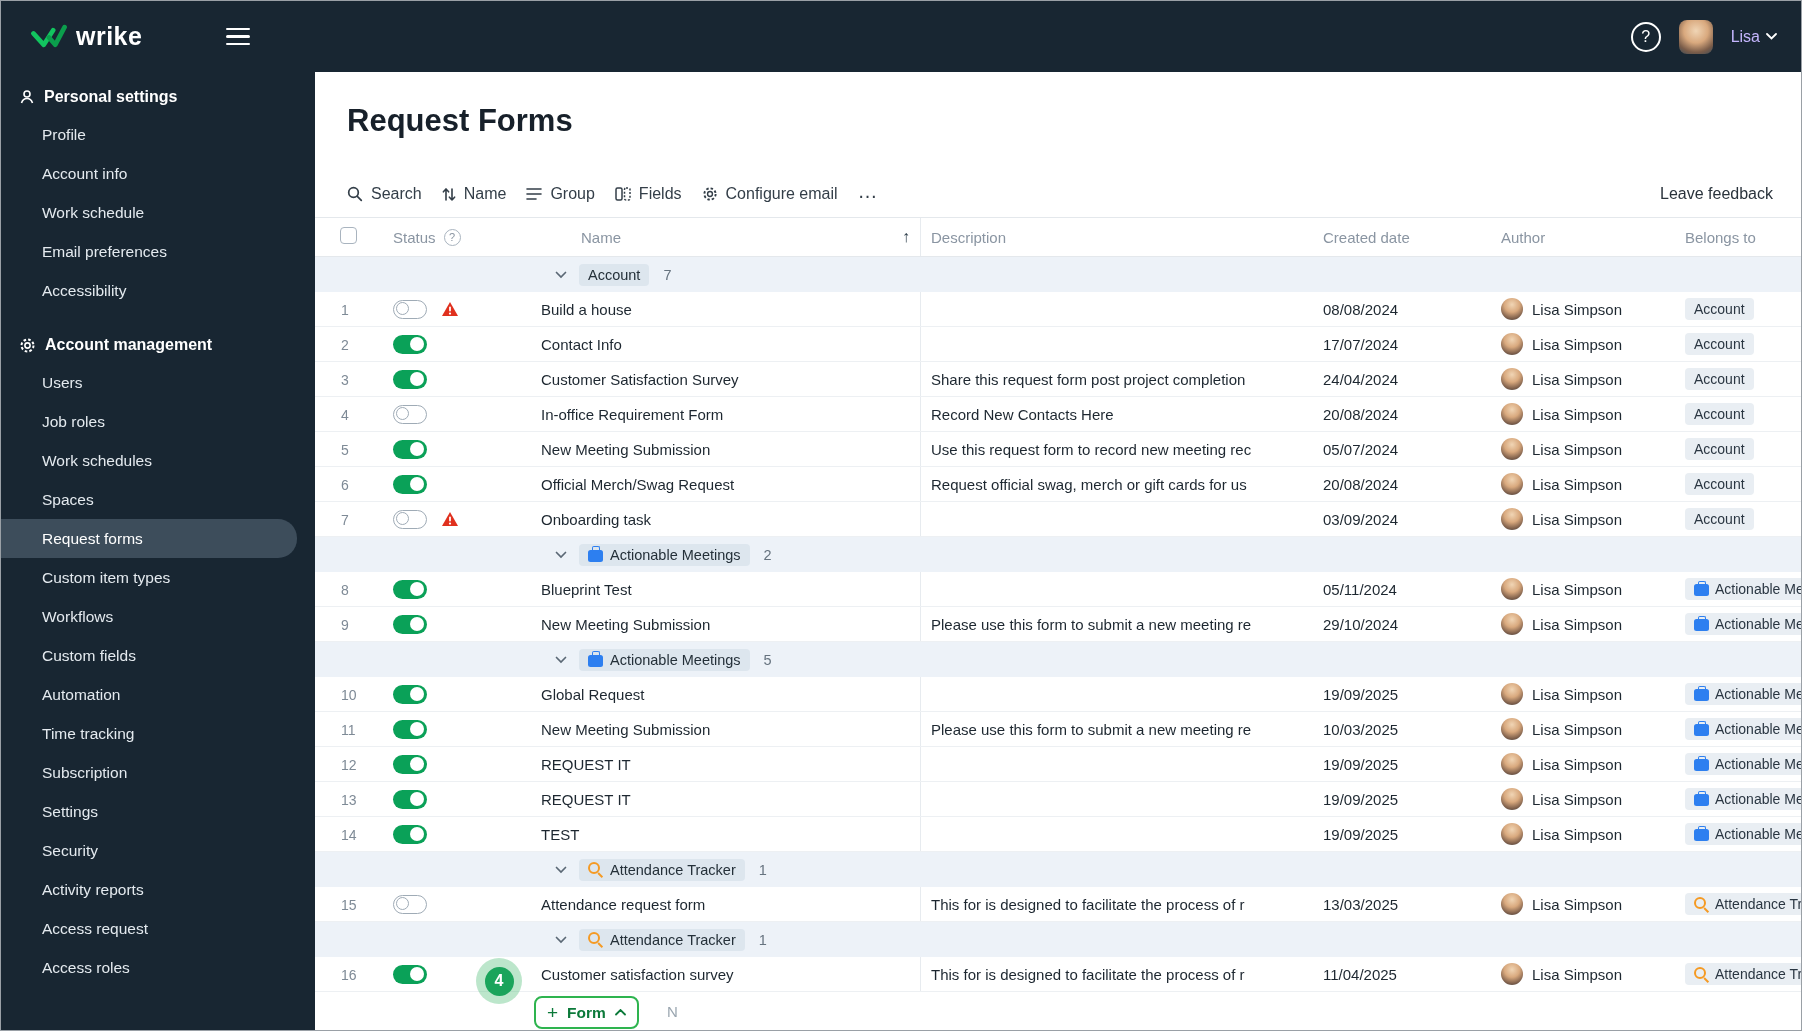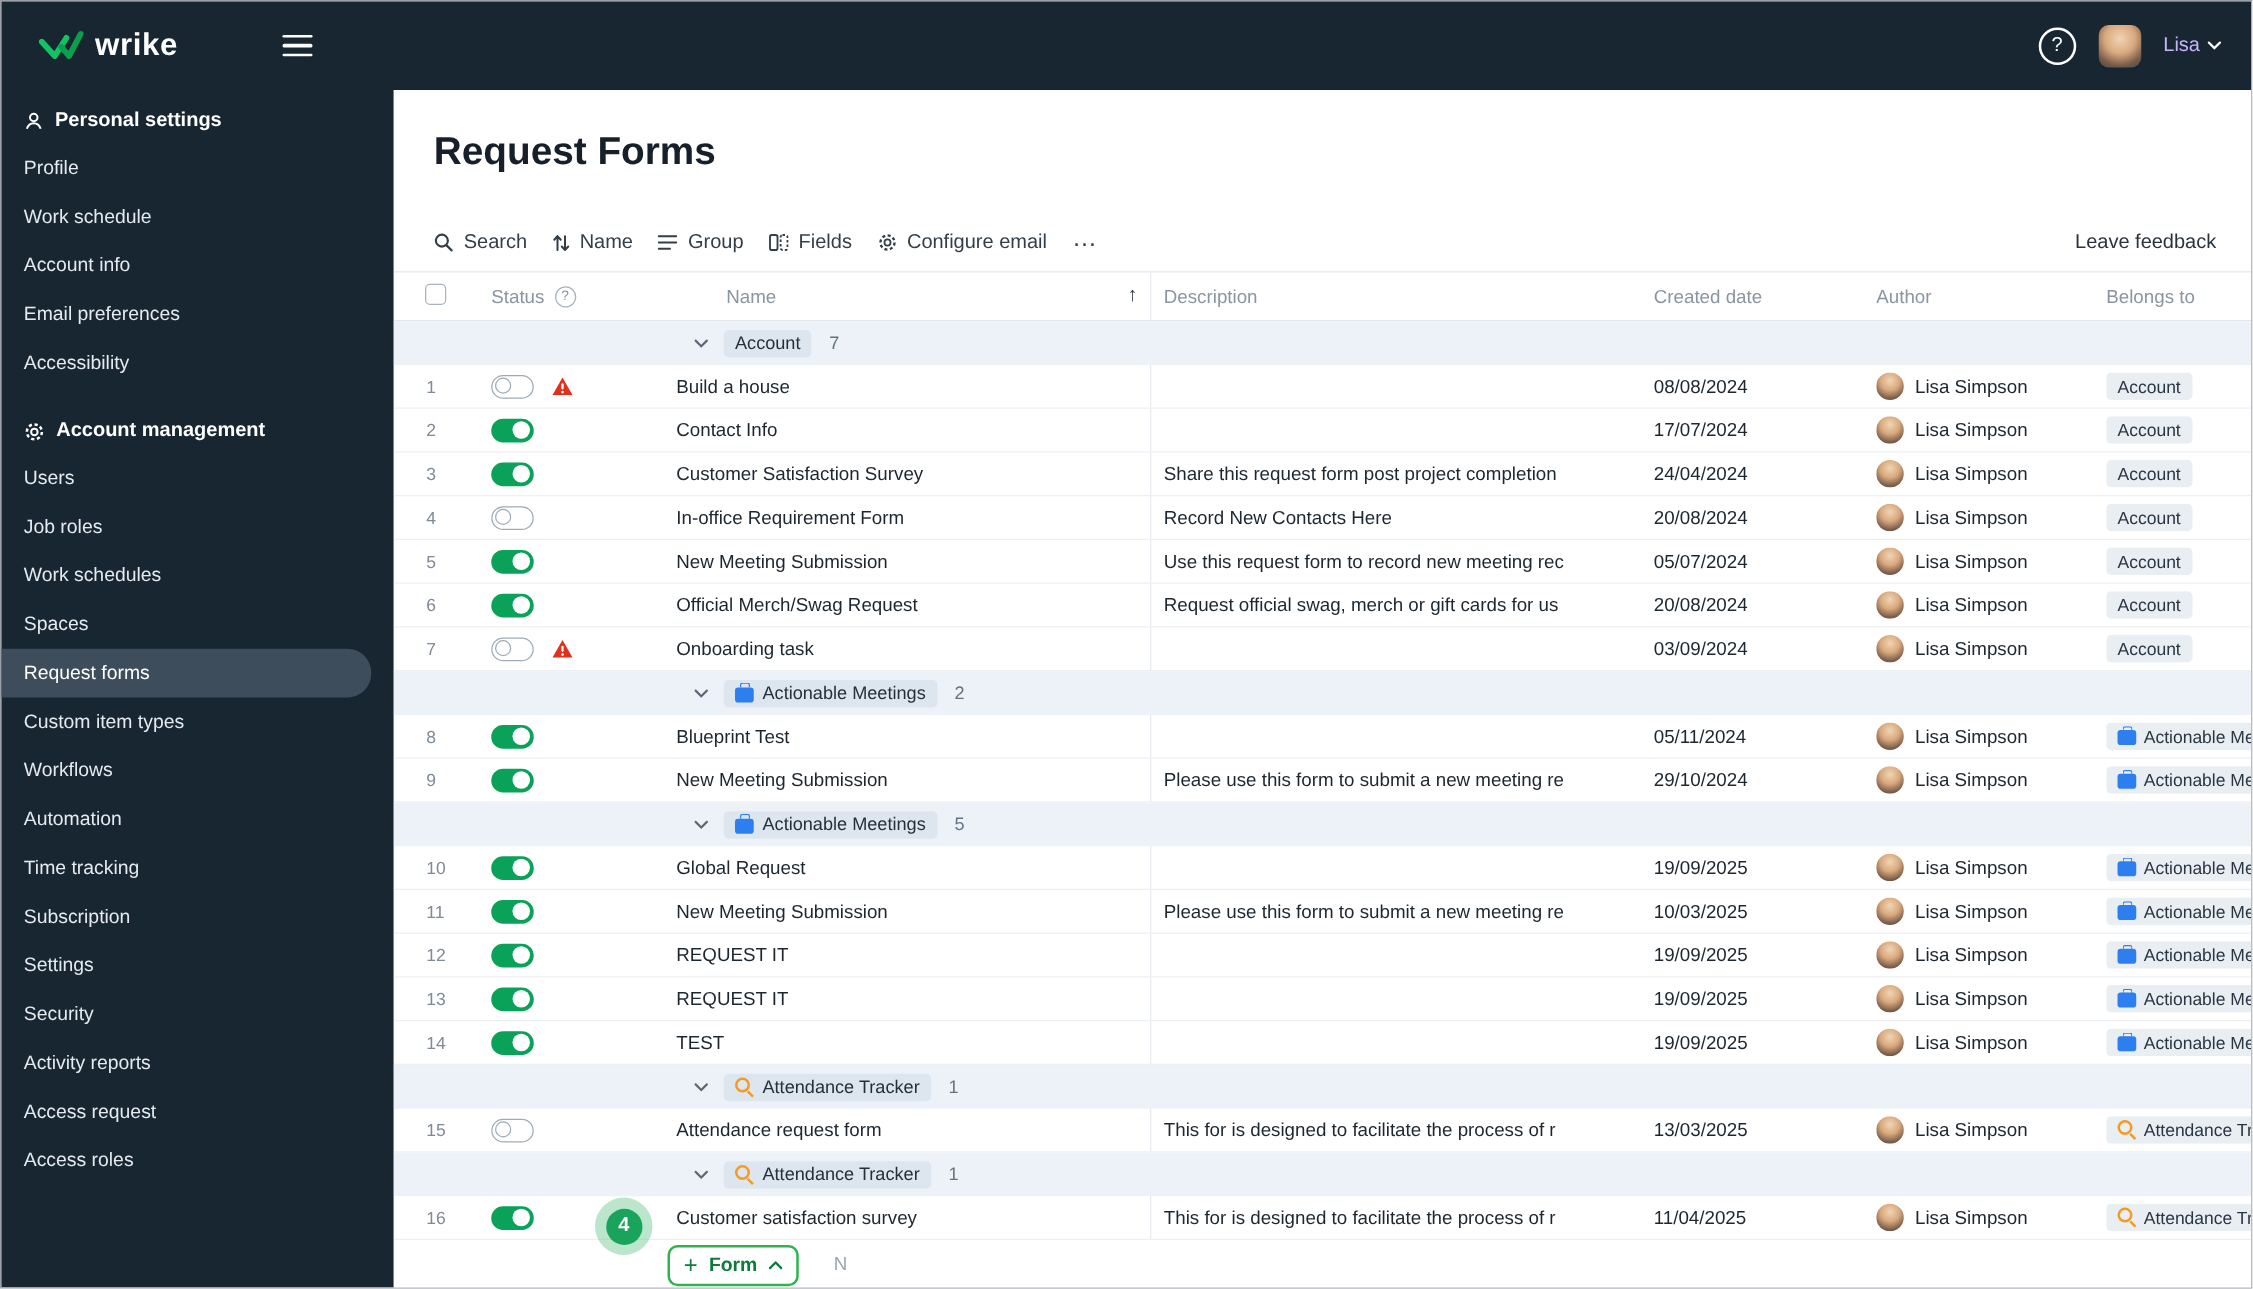--- a/index.html
+++ b/index.html
@@ -22,21 +22,21 @@
   .topbar-right{margin-left:auto;margin-right:24px;display:flex;align-items:center;gap:18px}
   .help-circle{width:30px;height:30px;border:2px solid #fff;border-radius:50%;color:#fff;font-size:16px;display:flex;align-items:center;justify-content:center}
   .tb-avatar{width:34px;height:34px;border-radius:8px;background:radial-gradient(circle at 50% 32%,#f0d5b5 0%,#d9a97e 42%,#7a5c49 75%,#3c4b57 100%)}
   .tb-user{color:#c4b5fd;font-size:16px;display:flex;align-items:center;gap:6px}
 
   
   .body-wrap{flex:1;display:flex;min-height:0}
   .sidebar{width:314px;flex:0 0 314px;background:var(--sidebar-bg);padding-top:6px;color:#dfe6ec;overflow:hidden}
   .nav-section-header{display:flex;align-items:center;gap:9px;padding:10px 0 9px 18px;color:#fff;font-weight:700;font-size:16px}
   .nav-items{display:flex;flex-direction:column}
-  .nav-item{height:39px;display:flex;align-items:center;padding-left:18px;font-size:15.5px;color:#e4eaef;cursor:pointer;width:296px;border-radius:0 19px 19px 0}
+  .nav-item{height:39px;display:flex;align-items:center;padding-left:41px;font-size:15.5px;color:#e4eaef;cursor:pointer;width:296px;border-radius:0 19px 19px 0}
   .nav-item.selected{background:var(--selected-bg);color:#fff}
   .section-gap{margin-top:16px}
 
   
   .main{flex:1;background:#fff;position:relative;overflow:hidden}
   .page-title{font-size:31px;font-weight:700;color:#17202a;margin:30px 0 0 32px;line-height:38px}
   .toolbar{margin:40px 28px 0 32px;display:flex;align-items:flex-end;gap:20px;color:#333e48;font-size:16px}
   .tool{display:flex;align-items:center;gap:8px;cursor:pointer}
   .tool svg{flex:0 0 auto}
   .more-btn{font-size:20px;letter-spacing:2px;color:#333e48;cursor:pointer}
@@ -126,23 +126,23 @@
       <div class="nav-section-header">
         <svg width="16" height="16" viewBox="0 0 16 16">
             <circle cx="8" cy="5" r="3" fill="none" stroke="#fff" stroke-width="1.6"></circle>
             <path d="M2.5 14 C3.5 10.8 5.5 9.5 8 9.5 S12.5 10.8 13.5 14" fill="none" stroke="#fff" stroke-width="1.6"></path>
           </svg>
         <span>Personal settings</span>
       </div>
       <div class="nav-items" id="nav0">
   <div class="nav-item">Profile</div>
 
+  <div class="nav-item">Account info</div>
+
   <div class="nav-item">Work schedule</div>
-
-  <div class="nav-item">Account info</div>
 
   <div class="nav-item">Email preferences</div>
 
   <div class="nav-item">Accessibility</div>
 
 </div>
       <div class="nav-section-header section-gap">
         <svg width="17" height="17" viewBox="0 0 17 17">
             <circle cx="8.5" cy="8.5" r="6" fill="none" stroke="#fff" stroke-width="2" stroke-dasharray="2.6 2.1"></circle>
             <circle cx="8.5" cy="8.5" r="2.6" fill="none" stroke="#fff" stroke-width="1.6"></circle>
@@ -157,20 +157,21 @@
   <div class="nav-item">Work schedules</div>
 
   <div class="nav-item">Spaces</div>
 
   <div class="nav-item selected">Request forms</div>
 
   <div class="nav-item">Custom item types</div>
 
   <div class="nav-item">Workflows</div>
 
+  <div class="nav-item">Custom fields</div>
 
   <div class="nav-item">Automation</div>
 
   <div class="nav-item">Time tracking</div>
 
   <div class="nav-item">Subscription</div>
 
   <div class="nav-item">Settings</div>
 
   <div class="nav-item">Security</div>

